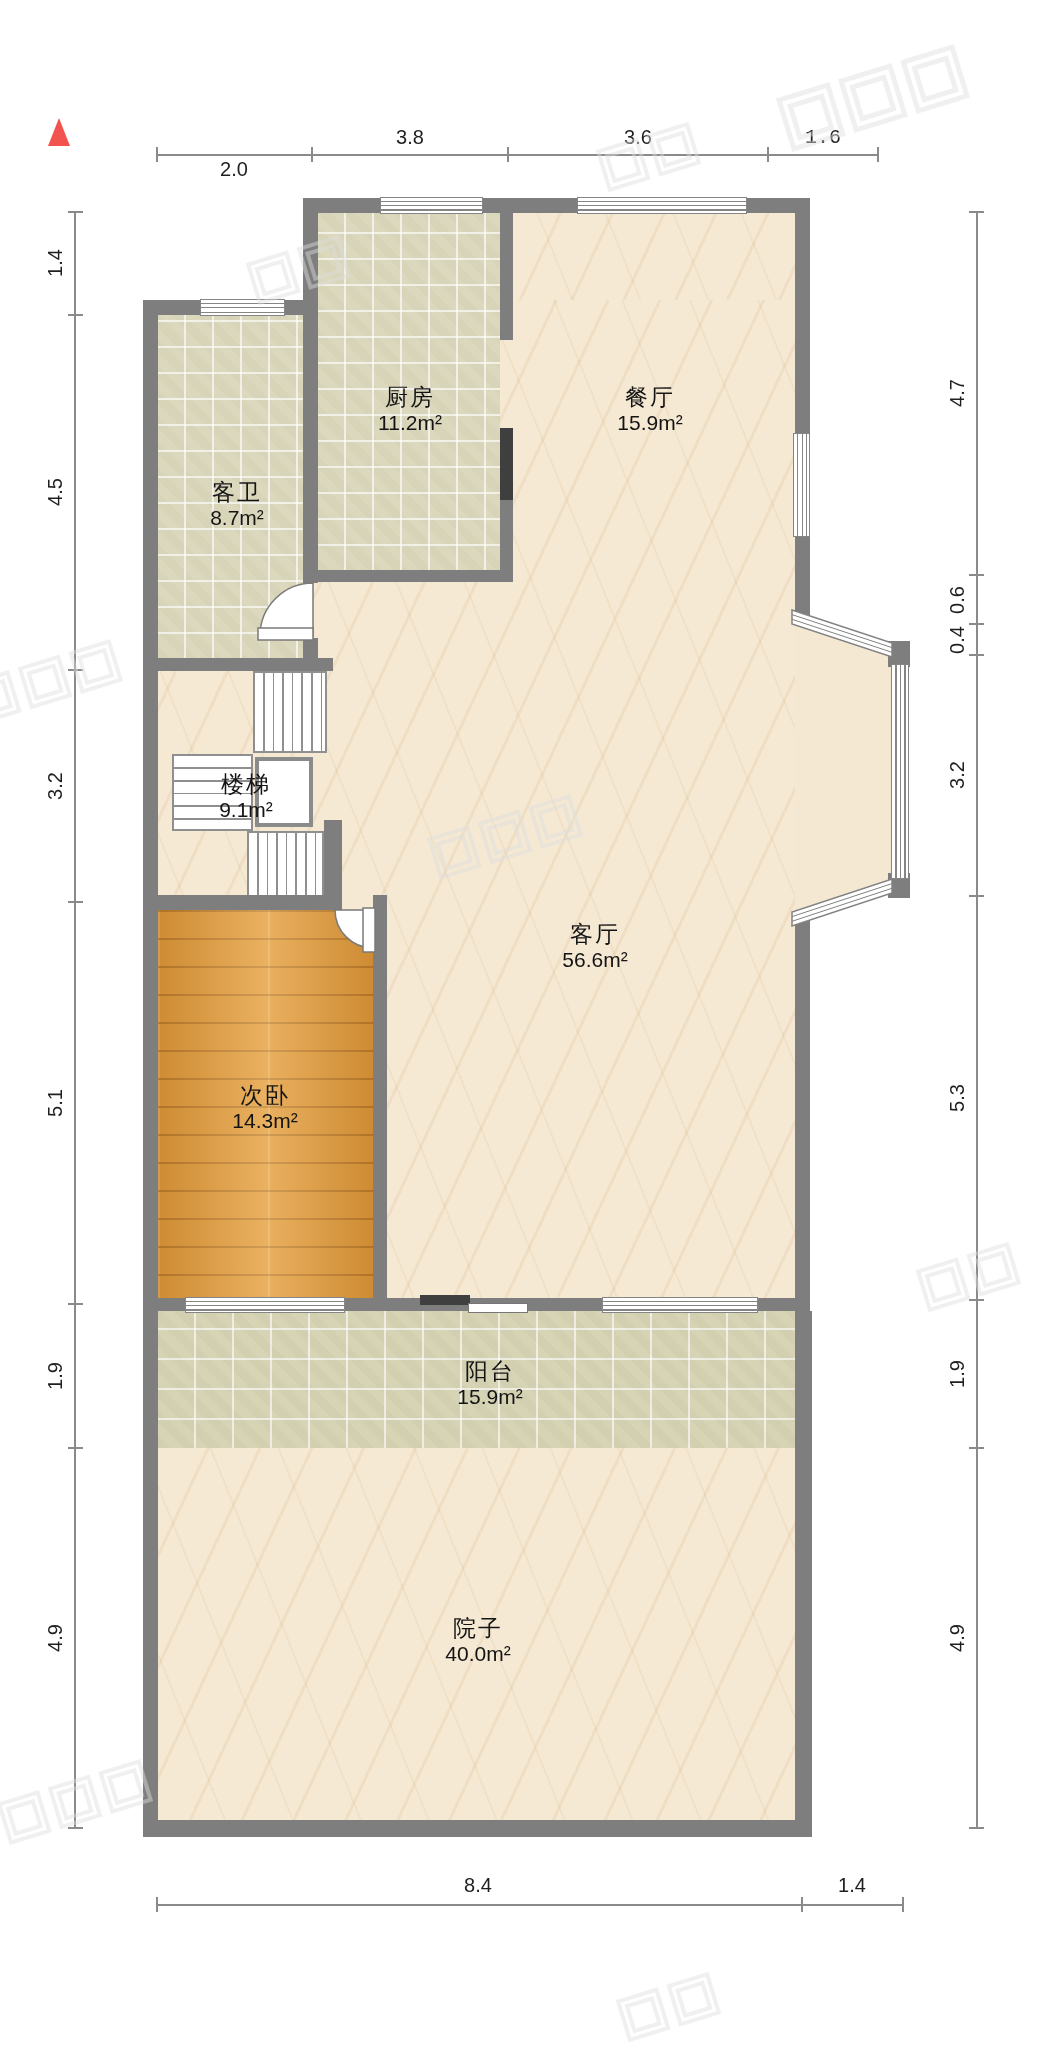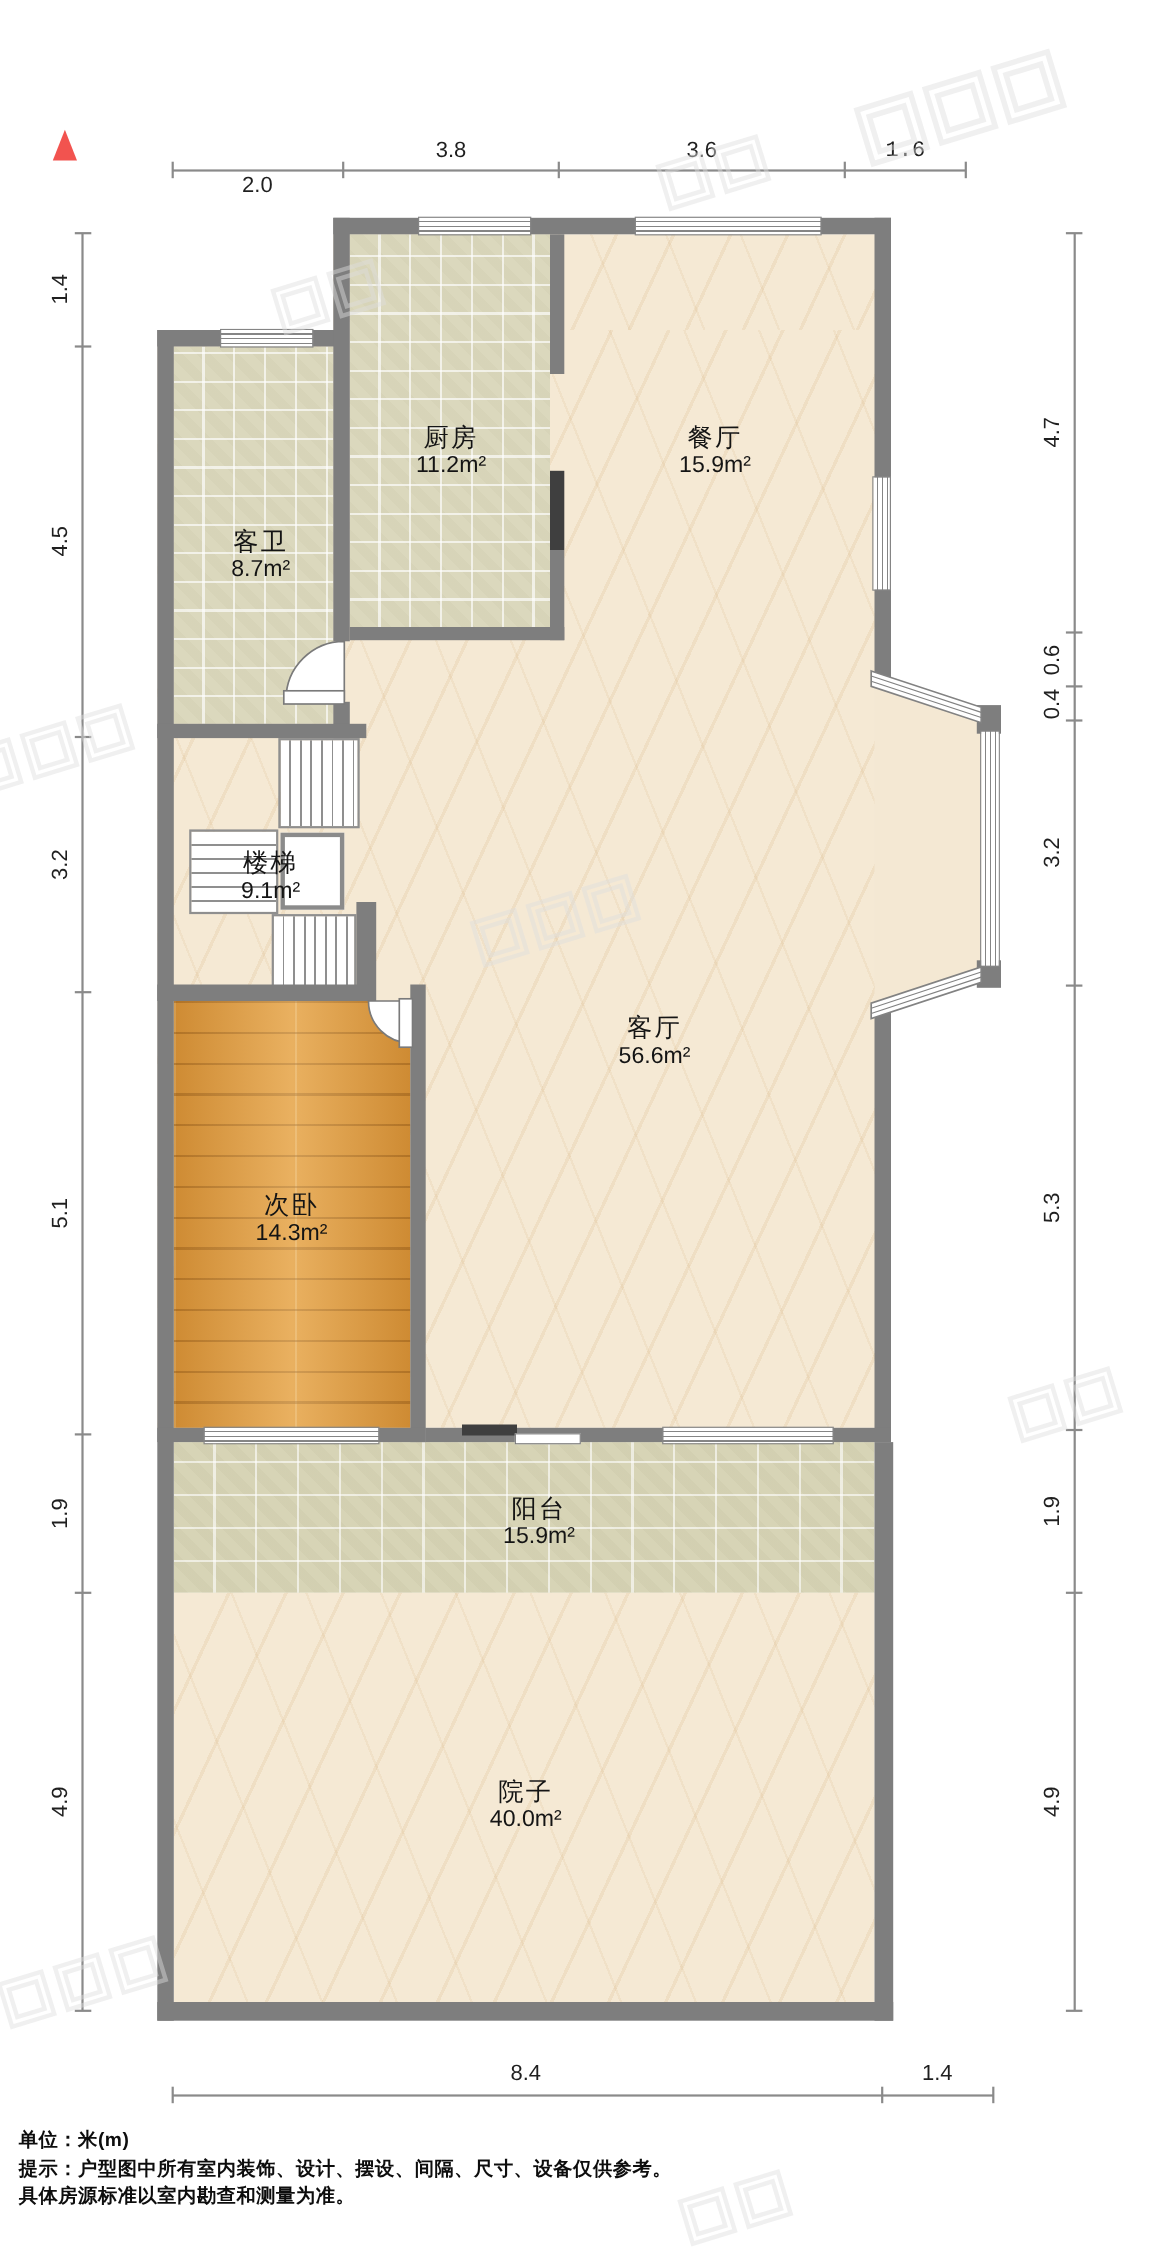--- a/index.html
+++ b/index.html
@@ -195,25 +195,20 @@
   <div class="dlab rot" style="left:957px;top:1374px;">1.9</div>
   <div class="dlab rot" style="left:957px;top:1638px;">4.9</div>
 
   <div class="dline" style="left:157px;top:1904px;width:746px;height:2px;"></div>
   <div class="tickv" style="left:156px;top:1897px;"></div>
   <div class="tickv" style="left:801px;top:1897px;"></div>
   <div class="tickv" style="left:902px;top:1897px;"></div>
   <div class="dlab" style="left:478px;top:1885px;text-align:right;">8.4</div>
   <div class="dlab" style="left:852px;top:1885px;">1.4</div>
 
-  <div class="footer">
-    <div>单位：米(m)</div>
-    <div>提示：户型图中所有室内装饰、设计、摆设、间隔、尺寸、设备仅供参考。</div>
-    <div>具体房源标准以室内勘查和测量为准。</div>
-  </div>
 
   <div class="wm big" style="left:780px;top:70px;">
       <i></i>
       <i></i>
       <i></i>
     </div>
   <div class="wm" style="left:600px;top:135px;">
       <i></i>
       <i></i>
     </div>

